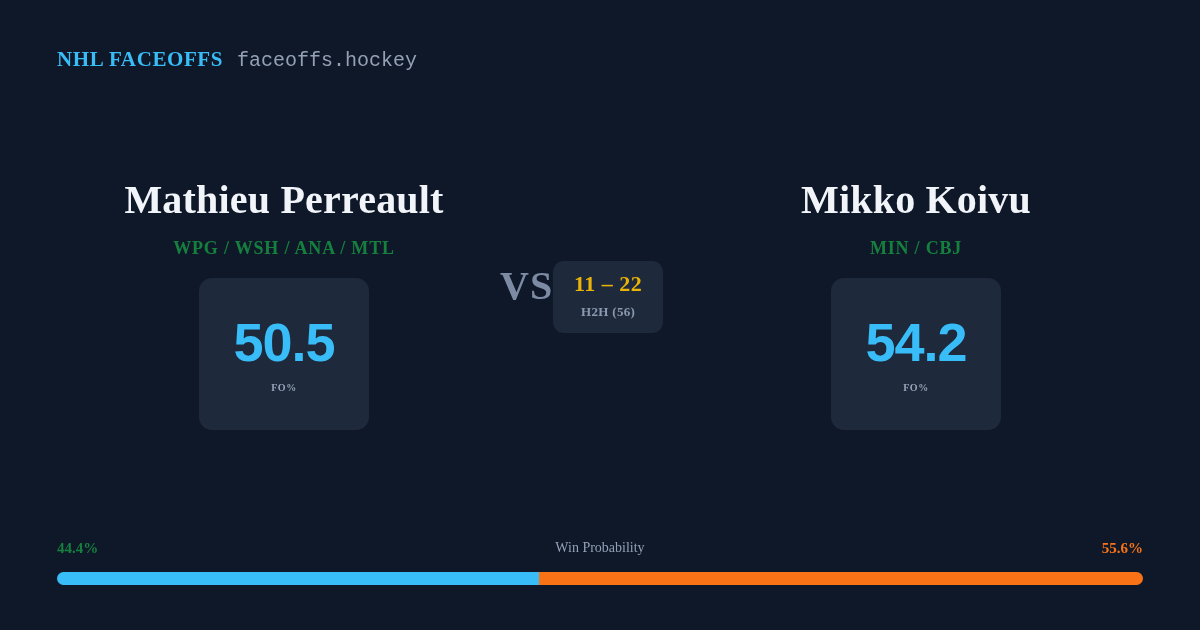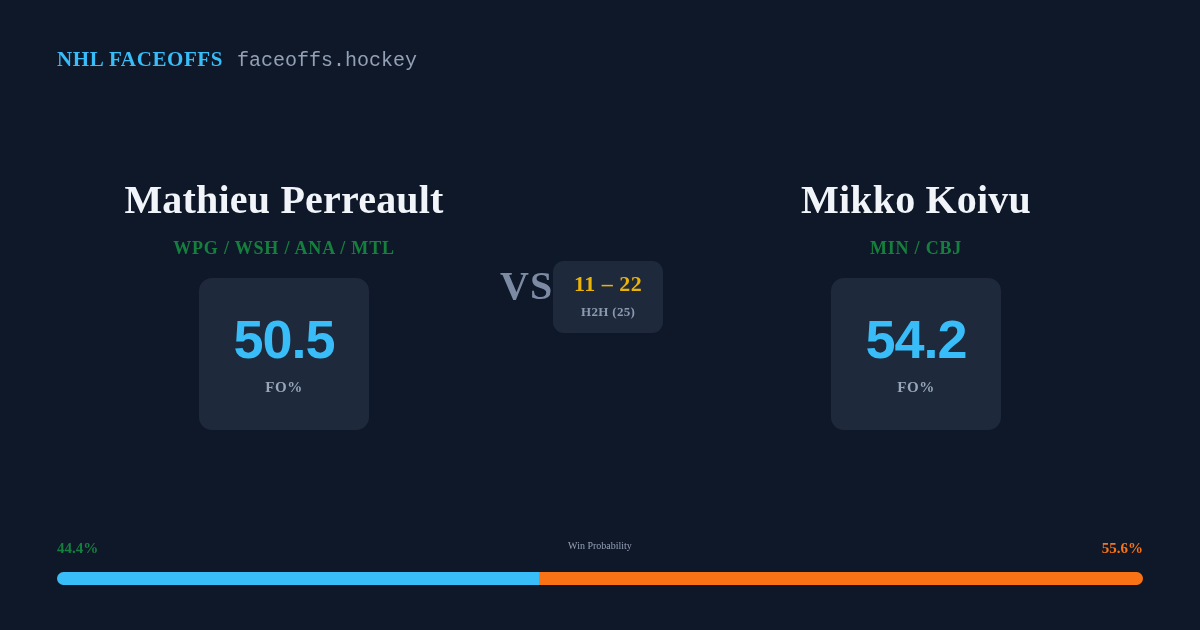--- a/index.html
+++ b/index.html
@@ -96,21 +96,21 @@
     font-family:"Liberation Sans", sans-serif;
     font-size:54px;
     font-weight:bold;
     color:#38bdf8;
     line-height:1;
     letter-spacing:-1px;
   }
   .stat-label {
     margin-top:13px;
     font-family:"Liberation Serif", serif;
-    font-size:15px;
+    font-size:10px;
     font-weight:bold;
     letter-spacing:0.6px;
     color:#97a6bb;
     text-align:center;
   }
 
   
   .center-block {
     position:absolute;
     left:500px;
@@ -177,21 +177,21 @@
     font-weight:bold;
     color:#15803d;
   }
   .wp-title {
     position:absolute;
     left:0;
     right:0;
     top:0;
     text-align:center;
     font-family:"Liberation Serif", serif;
-    font-size:10px;
+    font-size:14px;
     font-weight:normal;
     color:#93a0b5;
   }
   .wp-right {
     position:absolute;
     right:0;
     top:0;
     font-family:"Liberation Serif", serif;
     font-size:15px;
     font-weight:bold;
@@ -225,21 +225,21 @@
     <div class="stat-card">
       <div class="stat-value">50.5</div>
       <div class="stat-label">FO%</div>
     </div>
   </div>
 
   <div class="center-block">
     <div class="vs-text">VS</div>
     <div class="h2h-card">
       <div class="h2h-record">11 – 22</div>
-      <div class="h2h-label">H2H (25)</div>
+      <div class="h2h-label">H2H (56)</div>
     </div>
   </div>
 
   <div class="player player-right">
     <div class="player-name">Mikko Koivu</div>
     <div class="player-teams">MIN / CBJ</div>
     <div class="stat-card">
       <div class="stat-value">54.2</div>
       <div class="stat-label">FO%</div>
     </div>

